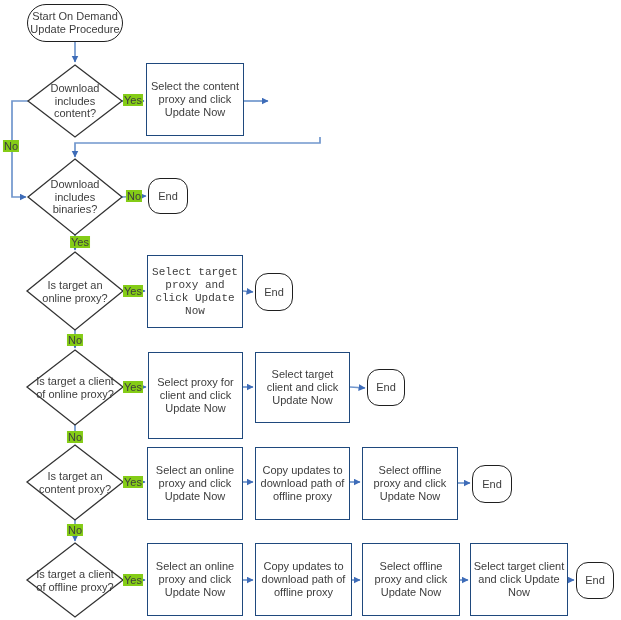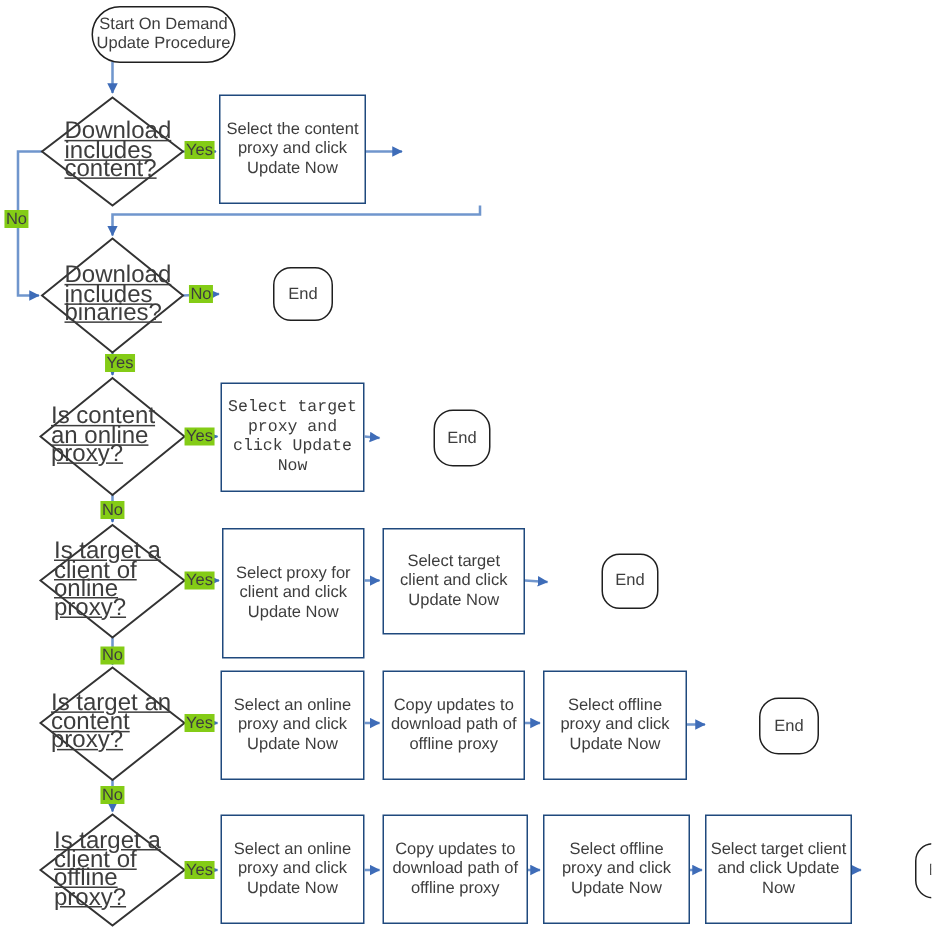--- a/index.html
+++ b/index.html
@@ -15,25 +15,25 @@
   .box{
     position:absolute;box-sizing:border-box;background:#ffffff;
     border:1.7px solid var(--boxborder,#1f497d);
     display:flex;align-items:center;justify-content:center;text-align:center;
     font-size:11px;line-height:13px;padding:2px;
   }
   .term{
     position:absolute;box-sizing:border-box;background:#ffffff;
     border:1.6px solid var(--termborder,#1f1f1f);
     display:flex;align-items:center;justify-content:center;text-align:center;
-    font-size:11px;line-height:13px;margin-left:34px;
+    font-size:11px;line-height:13px;
   }
   .dtext{
     position:absolute;transform:translate(-50%,-50%);
-    font-size:16px;line-height:12.5px;text-decoration:underline;
+    text-align:center;font-size:11px;line-height:12.5px;
   }
   .lbl{
     position:absolute;transform:translate(-50%,-50%);
     background:#84cc16;font-size:11px;line-height:12px;padding:0 1px;
     white-space:nowrap;
   }
 </style>
 </head>
 <body>
 
@@ -81,21 +81,21 @@
 
   <div class="term" style="left:27px;top:4px;width:96px;height:38px;border-radius:19px;">Start On Demand Update Procedure</div>
   <div class="term" style="left:148px;top:178px;width:40px;height:36px;border-radius:12px;">End</div>
   <div class="term" style="left:255px;top:273px;width:38px;height:38px;border-radius:13px;">End</div>
   <div class="term" style="left:367px;top:369px;width:38px;height:37px;border-radius:12px;">End</div>
   <div class="term" style="left:472px;top:465px;width:40px;height:38px;border-radius:13px;">End</div>
   <div class="term" style="left:576px;top:562px;width:38px;height:37px;border-radius:12px;">End</div>
 
   <div class="dtext" style="left:75px;top:101px;width:64px;">Download includes content?</div>
   <div class="dtext" style="left:75px;top:197px;width:64px;">Download includes binaries?</div>
-  <div class="dtext" style="left:75px;top:291px;width:82px;">Is content an online proxy?</div>
+  <div class="dtext" style="left:75px;top:291px;width:82px;">Is target an online proxy?</div>
   <div class="dtext" style="left:75px;top:387px;width:78px;">Is target a client of online proxy?</div>
   <div class="dtext" style="left:75px;top:482px;width:82px;">Is target an content proxy?</div>
   <div class="dtext" style="left:75px;top:580px;width:78px;">Is target a client of offline proxy?</div>
 
   <div class="box" style="left:146px;top:63px;width:98px;height:73px;text-align:center;">Select the content proxy and click Update Now</div>
 
   <div class="box" style="left:147px;top:255px;width:96px;height:73px;font-family:Liberation Mono, monospace;">Select target proxy and click Update Now</div>
 
   <div class="box" style="left:148px;top:352px;width:95px;height:87px;">Select proxy for client and click Update Now</div>
   <div class="box" style="left:255px;top:352px;width:95px;height:71px;">Select target client and click Update Now</div>

